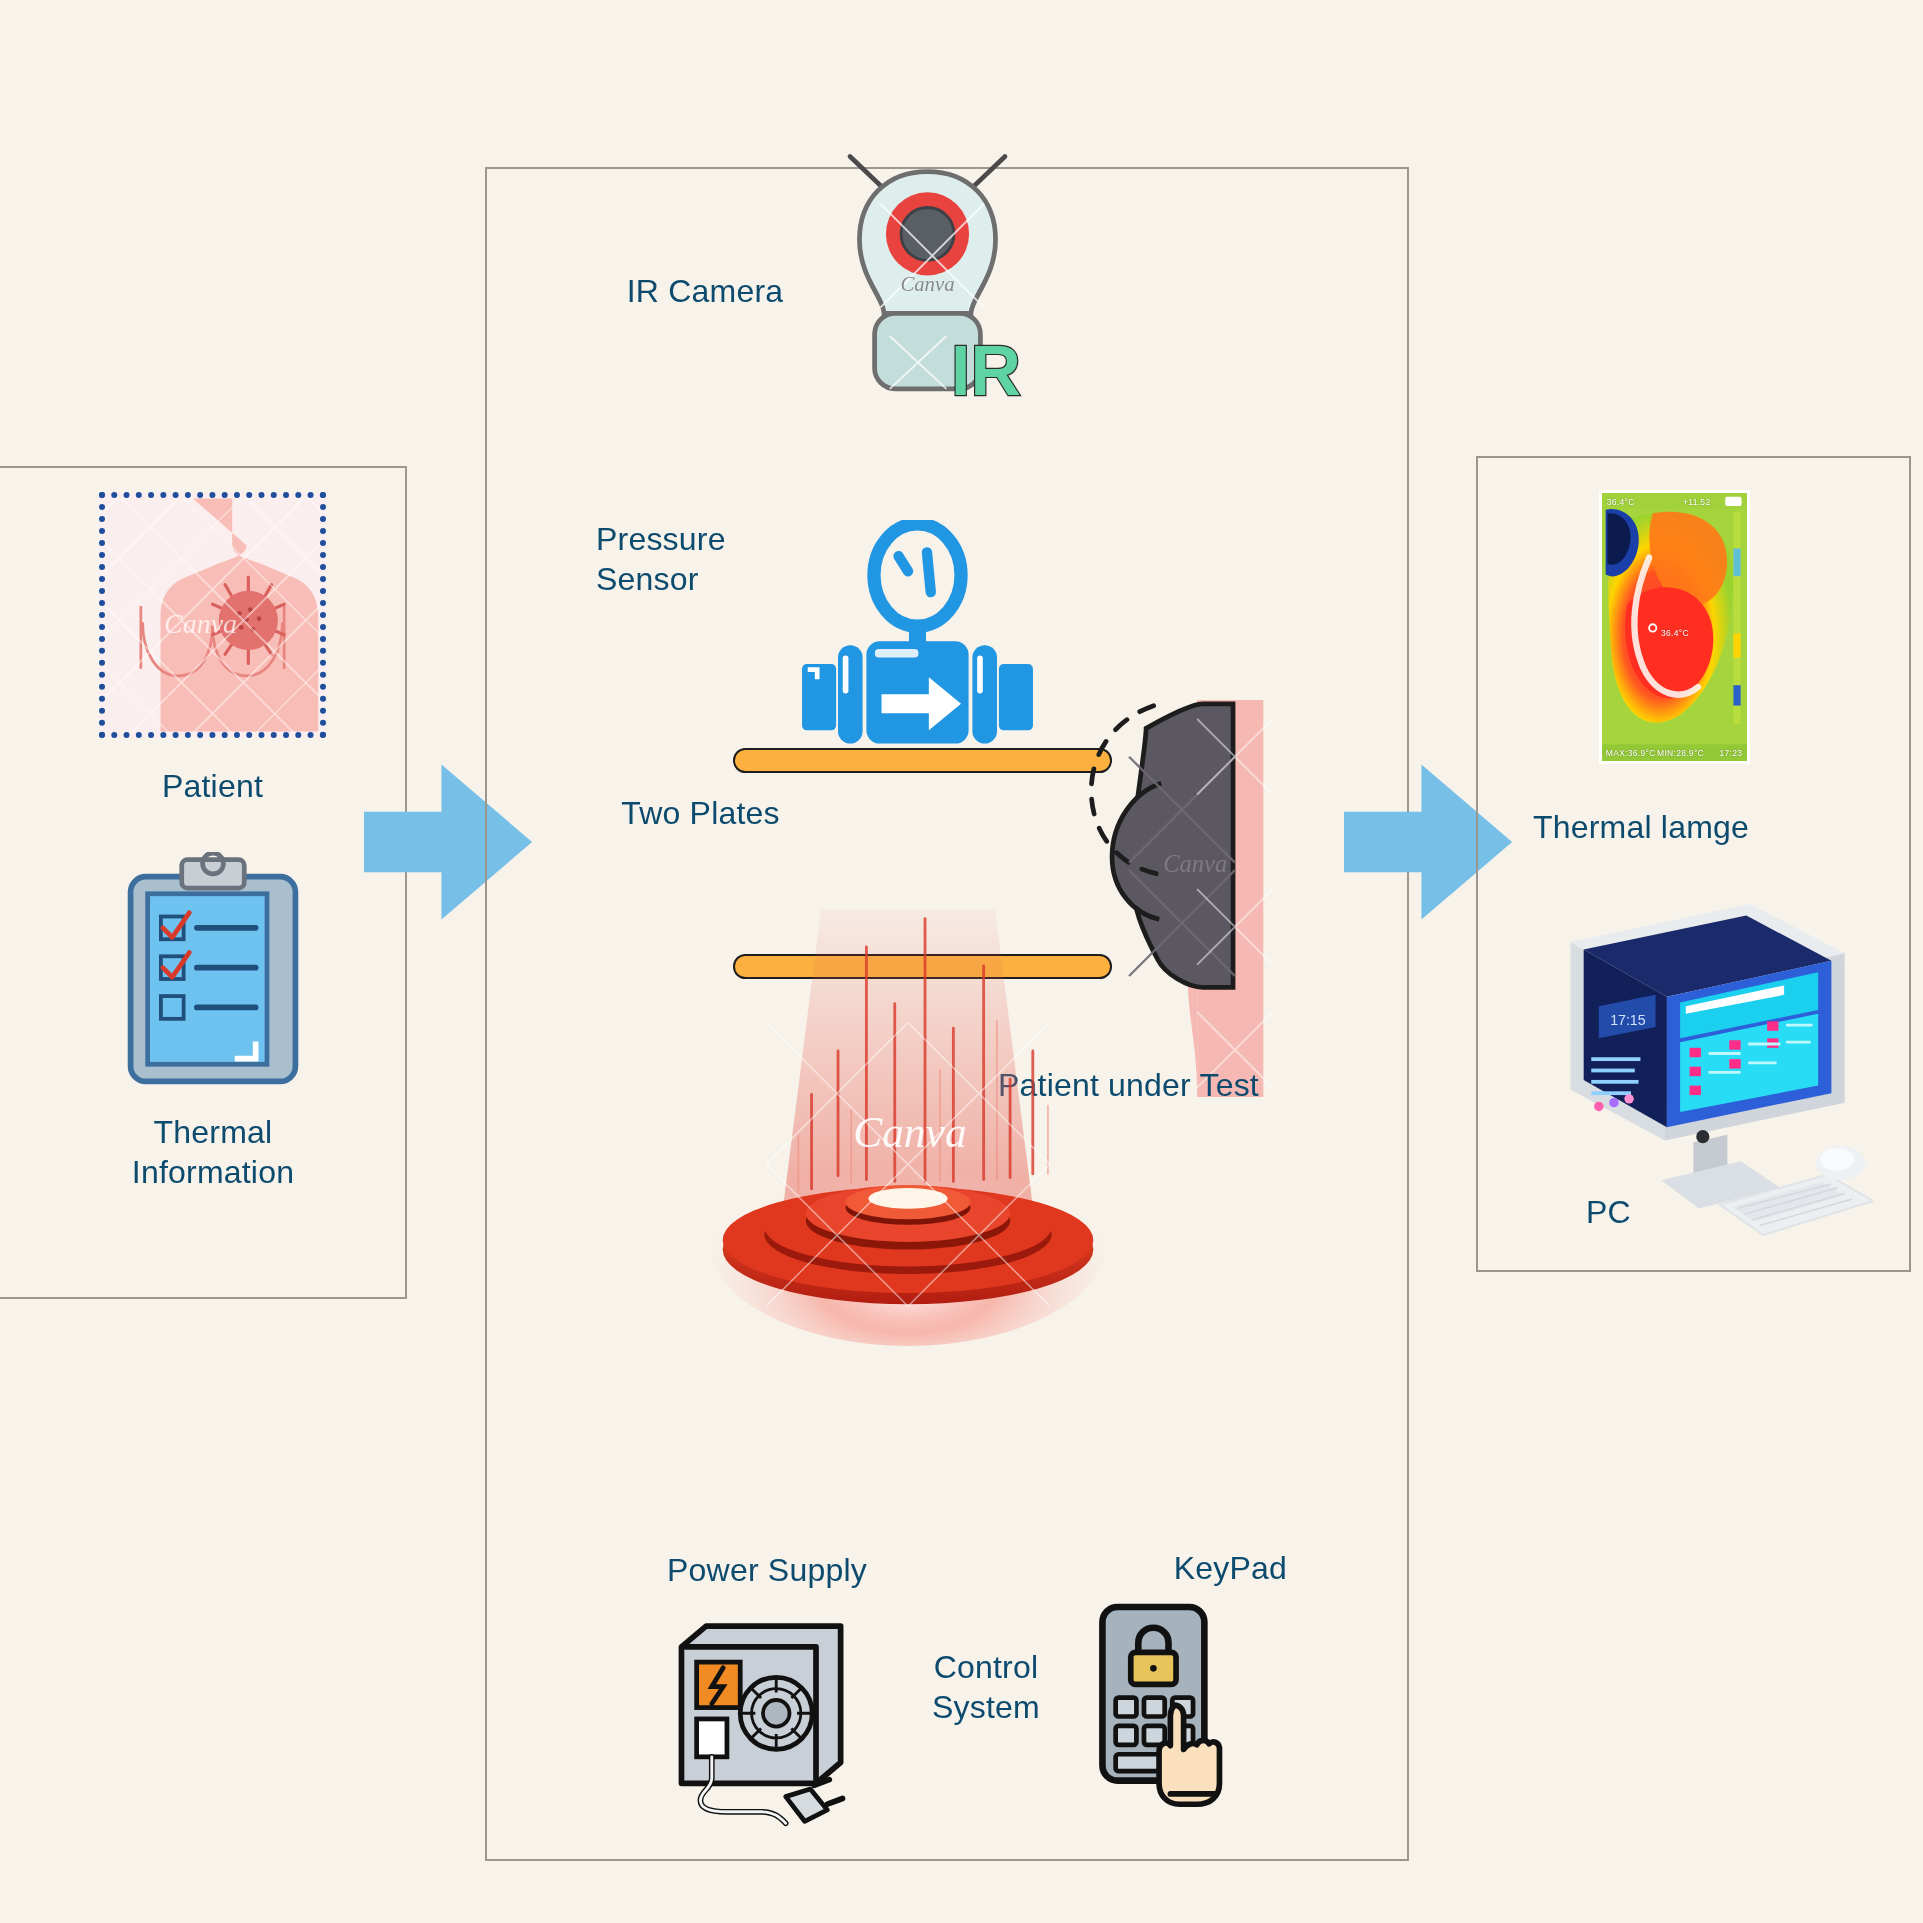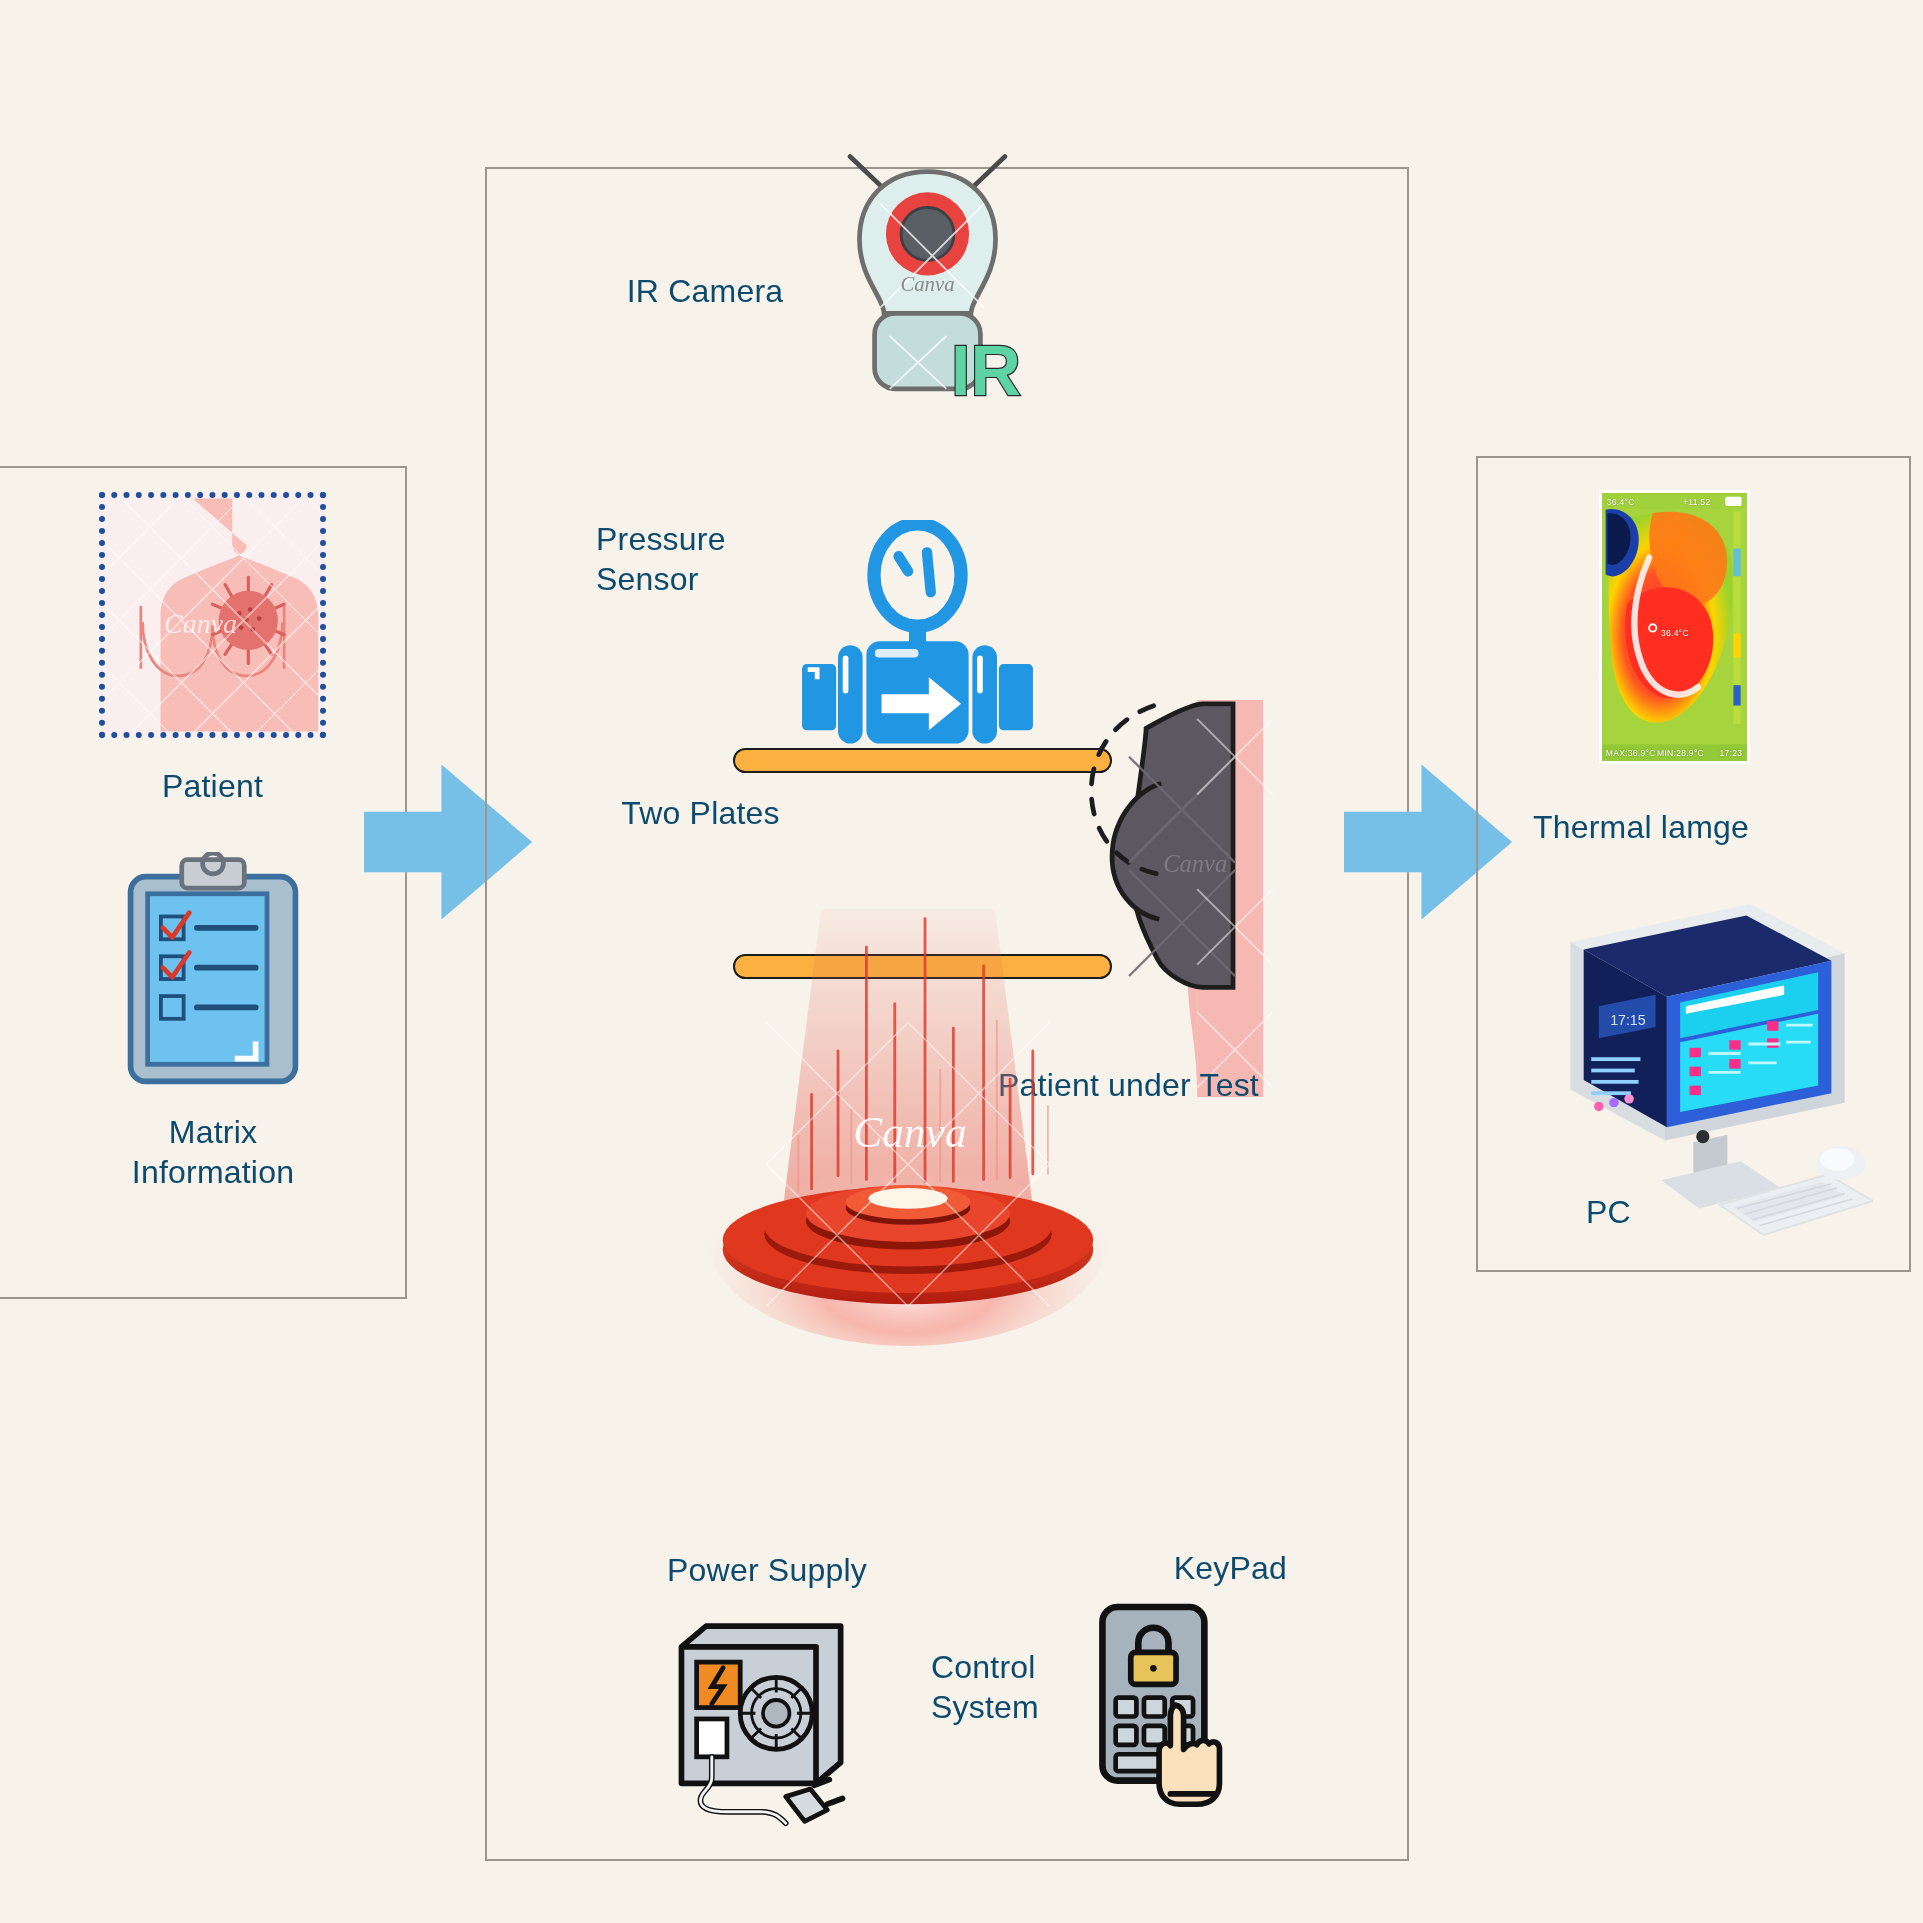--- a/index.html
+++ b/index.html
@@ -127,21 +127,21 @@
       <rect x="40" y="110" width="24" height="24" fill="#6dc2f0" stroke="#1f4f7a" stroke-width="4"></rect>
       <path d="M42 122 l10 10 l18 -26" fill="none" stroke="#d9392b" stroke-width="5" stroke-linecap="round" stroke-linejoin="round"></path>
       <line x1="78" y1="122" x2="140" y2="122" stroke="#1f4f7a" stroke-width="6" stroke-linecap="round"></line>
       <rect x="40" y="152" width="24" height="24" fill="#6dc2f0" stroke="#1f4f7a" stroke-width="4"></rect>
       <line x1="78" y1="164" x2="140" y2="164" stroke="#1f4f7a" stroke-width="6" stroke-linecap="round"></line>
       <path d="M140 200 v18 h-22" fill="none" stroke="#ffffff" stroke-width="6"></path>
     </svg>
   </div>
 
   <div class="label multi" style="left:52px; top:1112px; width:322px;">
-    <div>Matrix</div>
+    <div>Thermal</div>
     <div>Information</div>
   </div>
 
   <div class="flow-arrow" style="left:364px; top:757px;">
     <svg width="170" height="170" viewBox="0 0 180 180">
       <path d="M0 58 h82 V8 L178 90 L82 172 V122 H0 Z" fill="#76c0e8"></path>
     </svg>
   </div>
 
   <div class="panel" id="panel-system"></div>
@@ -297,21 +297,21 @@
                  M83 83 l11 11 M126 126 l11 11 M137 83 l-11 11 M94 126 l-11 11"></path>
       </g>
       <rect x="26" y="116" width="32" height="40" fill="#fff" stroke="#111" stroke-width="5"></rect>
       <path d="M42 156 v22 c0 12 -12 14 -12 24 c0 10 14 12 28 12 h36 c14 0 20 6 26 12" fill="none" stroke="#111" stroke-width="6" stroke-linecap="round"></path>
       <path d="M42 156 v22 c0 12 -12 14 -12 24 c0 10 14 12 28 12 h36 c14 0 20 6 26 12" fill="none" stroke="#f2f4f6" stroke-width="3" stroke-linecap="round"></path>
       <path d="M120 198 l26 -8 l18 22 l-24 12 z" fill="#d6dbe0" stroke="#111" stroke-width="5" stroke-linejoin="round"></path>
       <path d="M150 186 l16 -6 M164 206 l16 -6" stroke="#111" stroke-width="6" stroke-linecap="round"></path>
     </svg>
   </div>
 
-  <div class="label multi" style="left:931px; top:1647px; width:208px; text-align:left;">
+  <div class="label multi" style="left:882px; top:1647px; width:208px; text-align:center;">
     <div>Control</div>
     <div>System</div>
   </div>
 
   <div class="label" style="left:1060px; top:1550px; width:227px;text-align:right;">KeyPad</div>
   <div id="keypad">
     <svg viewBox="0 0 160 230" width="100%" height="100%">
       <rect x="10" y="8" width="108" height="184" rx="16" fill="#a6b3bd" stroke="#111" stroke-width="7"></rect>
 
       <path d="M48 56 v-10 c0 -9 7 -16 16 -16 s16 7 16 16 v10" fill="none" stroke="#111" stroke-width="7"></path>

